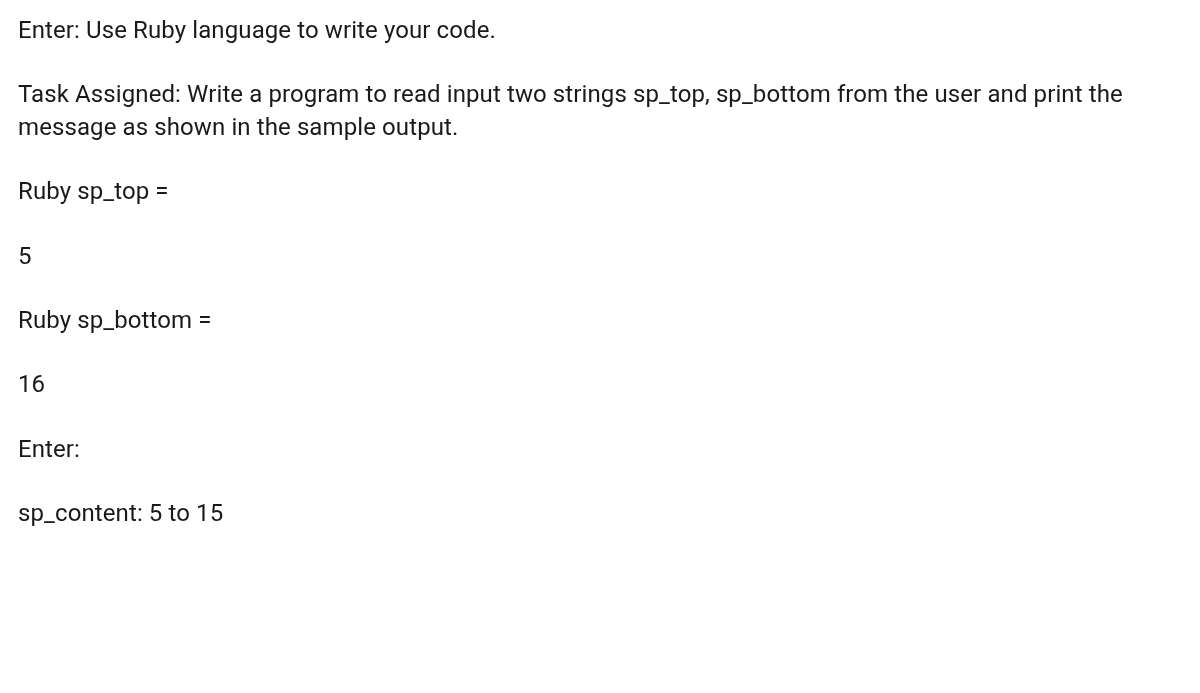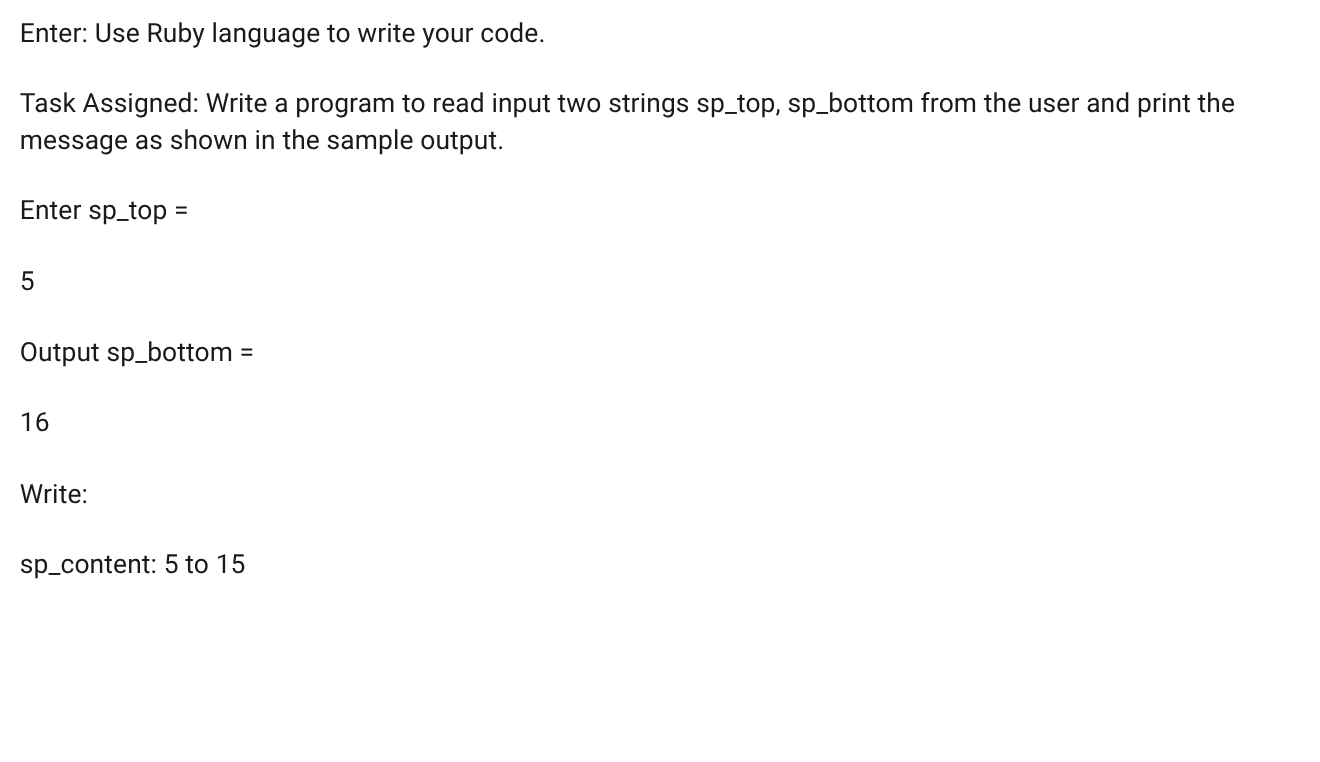--- a/index.html
+++ b/index.html
@@ -25,23 +25,23 @@
       margin-bottom: 16px;
     }
   </style>
 </head>
 <body>
 
 <div class="paragraph">Enter: Use Ruby language to write your code.</div>
 
 <div class="paragraph">Task Assigned: Write a program to read input two strings sp_top, sp_bottom from the user and print the message as shown in the sample output.</div>
 
-<div class="paragraph">Enter sp_top =</div>
+<div class="paragraph">Ruby sp_top =</div>
 
 <div class="paragraph">5</div>
 
-<div class="paragraph">Output sp_bottom =</div>
+<div class="paragraph">Ruby sp_bottom =</div>
 
 <div class="paragraph">16</div>
 
-<div class="paragraph">Write:</div>
+<div class="paragraph">Enter:</div>
 
 <div class="paragraph">sp_content: 5 to 15</div>
 
 </body></html>

